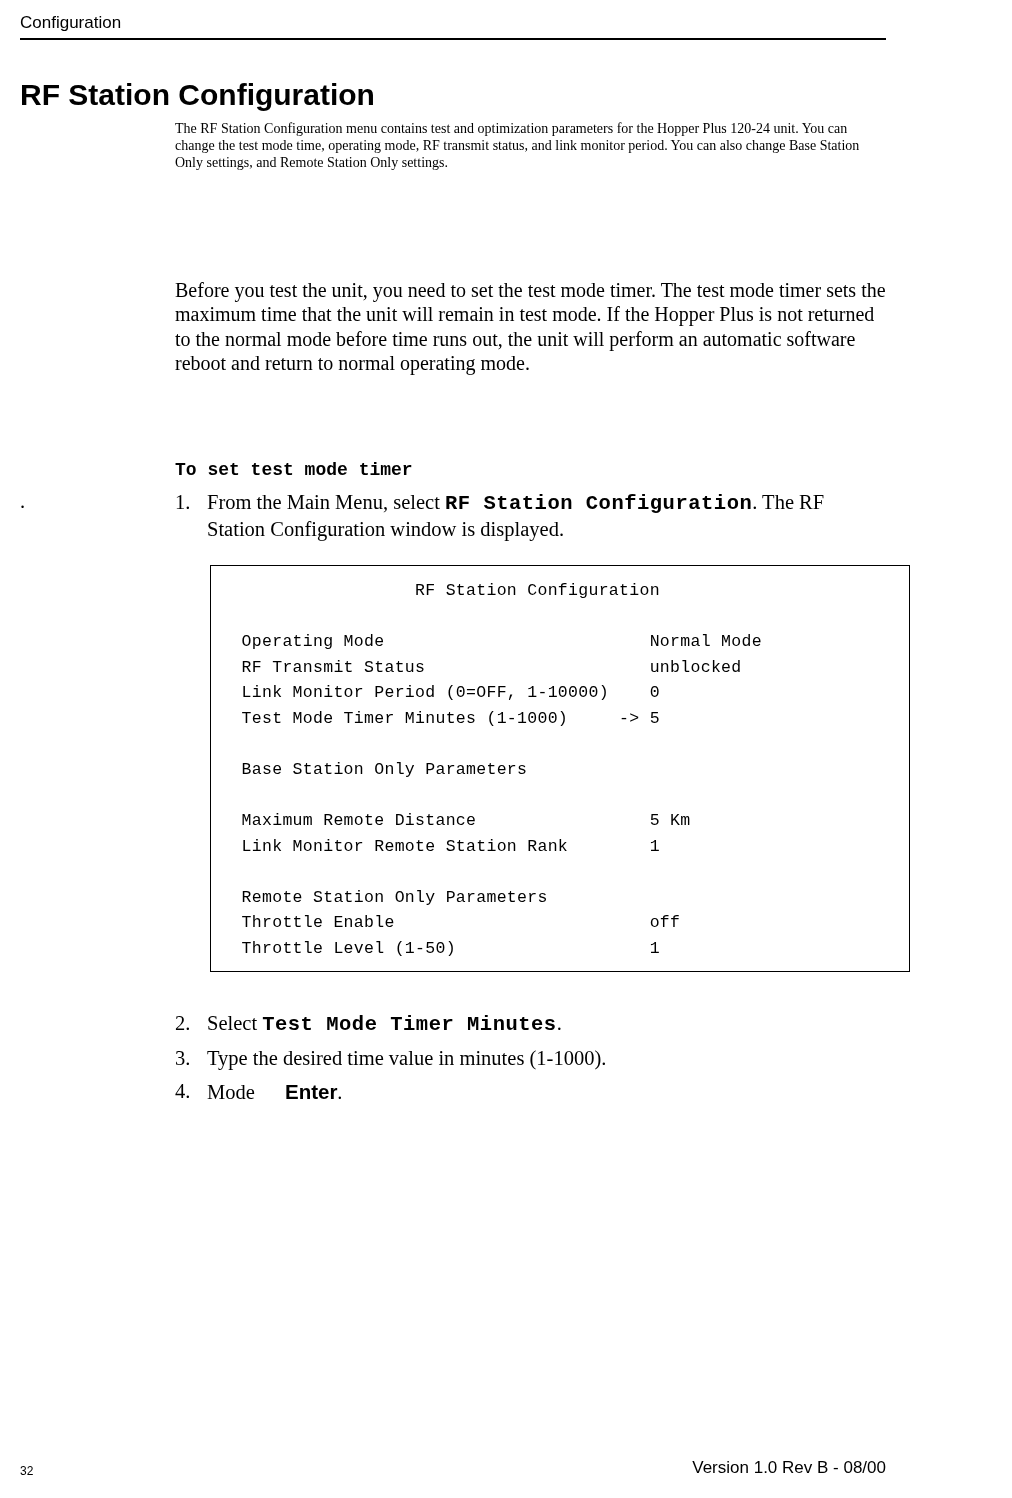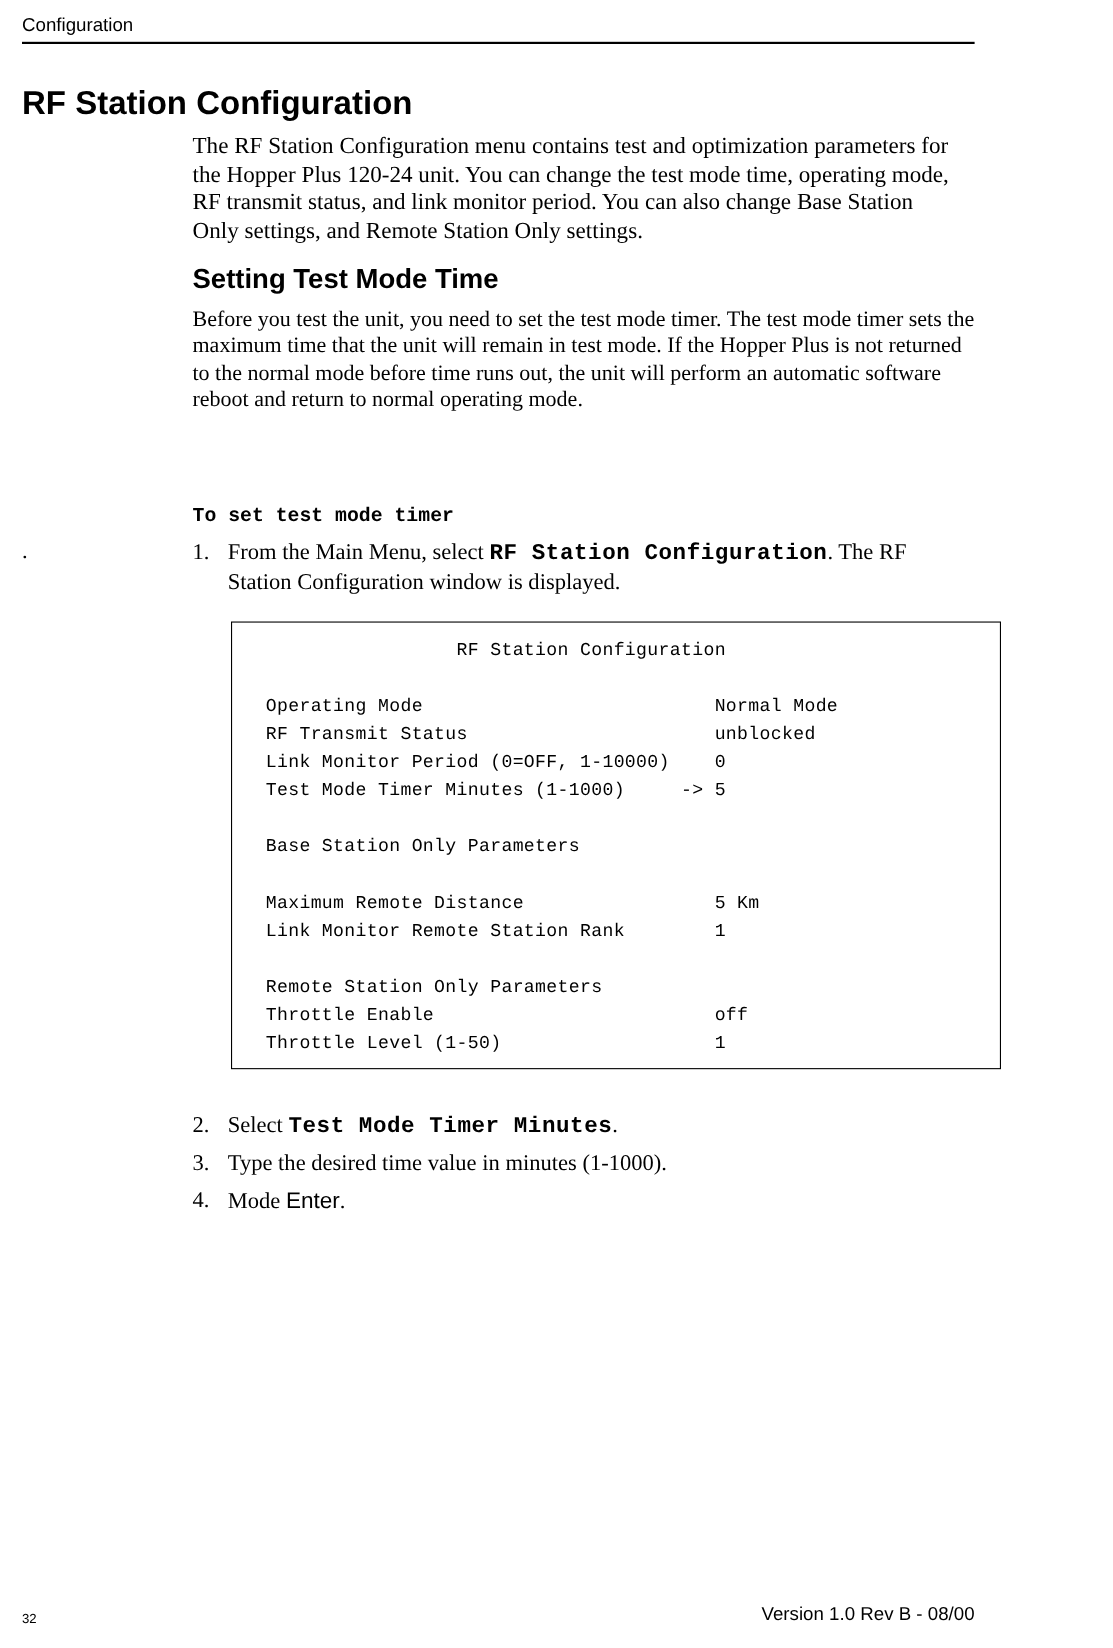--- a/index.html
+++ b/index.html
@@ -39,21 +39,21 @@
     left: 20px;
     font-family: Helvetica, Arial, sans-serif;
     font-size: 30px;
     font-weight: bold;
   }
   .content-1 {
     position: absolute;
     top: 120px;
     left: 175px;
     right: 33px;
-    font-size: 21px;
+    font-size: 14px;
     line-height: 1.22;
   }
   .h2 {
     position: absolute;
     top: 240px;
     left: 175px;
     font-family: Helvetica, Arial, sans-serif;
     font-size: 25px;
     font-weight: bold;
   }
@@ -111,21 +111,22 @@
   .ol-body {
     flex: 1 1 auto;
   }
   .mono {
     font-family: "Courier New", Courier, monospace;
     font-weight: bold;
     letter-spacing: 0.5px;
   }
   .sans-bold {
     font-family: Helvetica, Arial, sans-serif;
-    font-weight: normal;
+    font-weight: bold;
+    margin-left: 25px;
   }
   .terminal-box {
     position: absolute;
     top: 565px;
     left: 210px;
     width: 700px;
     border: 1.5px solid #000;
     box-sizing: border-box;
     padding: 12px 0 10px 0;
   }
@@ -165,21 +166,20 @@
 
 <div class="page">
 
   <div class="header-text">Configuration</div>
   <div class="header-rule"></div>
 
   <div class="h1">RF Station Configuration</div>
 
   <div class="content-1">The RF Station Configuration menu contains test and optimization parameters for the Hopper Plus 120-24 unit. You can change the test mode time, operating mode, RF transmit status, and link monitor period. You can also change Base Station Only settings, and Remote Station Only settings.</div>
 
-  <div class="h2">Setting Test Mode Time</div>
 
   <div class="content-2">Before you test the unit, you need to set the test mode timer. The test mode timer sets the maximum time that the unit will remain in test mode. If the Hopper Plus is not returned to the normal mode before time runs out, the unit will perform an automatic software reboot and return to normal operating mode.</div>
 
 
   <div class="h3">To set test mode timer</div>
 
   <div class="hanging-dot">.</div>
 
   <div class="ol-1">
     <div class="ol-item">

